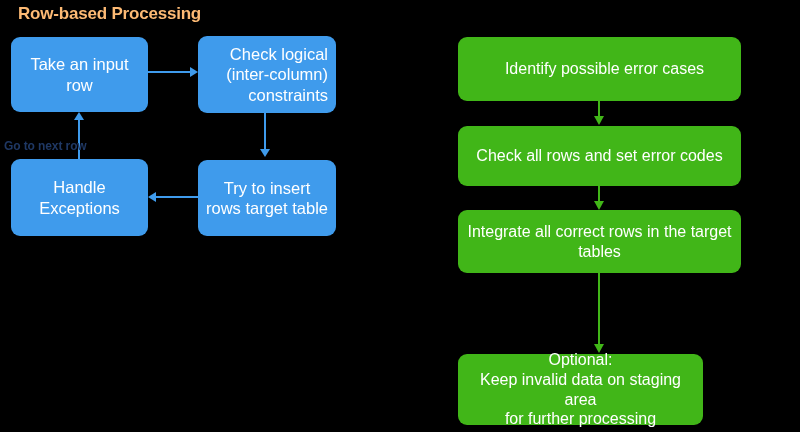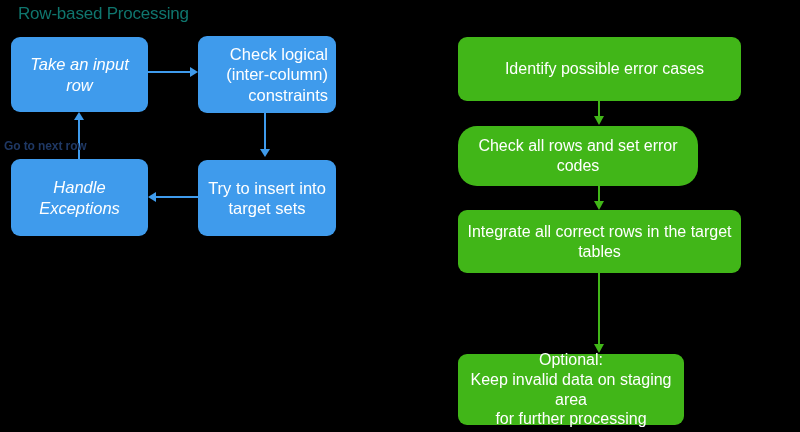--- a/index.html
+++ b/index.html
@@ -17,23 +17,23 @@
   .canvas {
     position: relative;
     width: 800px;
     height: 432px;
     background: #000000;
   }
 
   
   .panel-title {
     position: absolute;
-    color: #0f766e;
+    color: #fdba74;
     font-family: "Liberation Sans", sans-serif;
-    font-weight: normal;
+    font-weight: bold;
     font-size: 17px;
     letter-spacing: -0.2px;
     white-space: nowrap;
   }
   #title-left  { left: 18px; top: 4px; }
   #title-right { left: 450px; top: 4px; font-size: 16.5px; }
 
   
   .node {
     position: absolute;
@@ -45,30 +45,30 @@
     border-radius: 9px;
     box-sizing: border-box;
     padding: 2px 8px;
     line-height: 1.22;
     font-family: "Liberation Sans", sans-serif;
   }
   .node-blue  { background: #3f9bec; font-size: 16.5px; }
   .node-green { background: #41b618; font-size: 16px; }
 
   
-  #node-take-input   { left: 11px;  top: 37px;  width: 137px; height: 75px; font-style: italic; }
+  #node-take-input   { left: 11px;  top: 37px;  width: 137px; height: 75px; }
   #node-check-logic  { left: 198px; top: 36px;  width: 138px; height: 77px; text-align: right; }
   #node-try-insert   { left: 198px; top: 160px; width: 138px; height: 76px; }
-  #node-handle-exc   { left: 11px;  top: 159px; width: 137px; height: 77px; font-style: italic; }
+  #node-handle-exc   { left: 11px;  top: 159px; width: 137px; height: 77px; }
 
   
   #node-identify     { left: 458px; top: 37px;  width: 283px; height: 64px; padding-left: 18px; }
-  #node-check-rows   { left: 458px; top: 126px; width: 240px; height: 60px; border-radius: 19px; }
+  #node-check-rows   { left: 458px; top: 126px; width: 283px; height: 60px; }
   #node-integrate    { left: 458px; top: 210px; width: 283px; height: 63px; }
-  #node-optional     { left: 458px; top: 354px; width: 226px; height: 71px; }
+  #node-optional     { left: 458px; top: 354px; width: 245px; height: 71px; }
 
   
   .conn {
     position: absolute;
   }
   .line-h { height: 2px; }
   .line-v { width: 2px; }
   .blue-line  { background: #3f9bec; }
   .green-line { background: #41b618; }
 
@@ -141,21 +141,21 @@
 <body>
 
 <div class="canvas">
 
   <div class="panel-title" id="title-left">Row-based Processing</div>
 
   <div class="node node-blue" id="node-take-input">Take an input row</div>
 
   <div class="node node-blue" id="node-check-logic">Check logical (inter-column) constraints</div>
 
-  <div class="node node-blue" id="node-try-insert">Try to insert into target sets</div>
+  <div class="node node-blue" id="node-try-insert">Try to insert rows target table</div>
 
   <div class="node node-blue" id="node-handle-exc">Handle Exceptions</div>
 
   <div class="conn line-h blue-line" id="conn-take-to-check"></div>
   <div class="arrowhead arrow-right-blue" id="head-take-to-check"></div>
 
   <div class="conn line-v blue-line" id="conn-check-to-insert"></div>
   <div class="arrowhead arrow-down-blue" id="head-check-to-insert"></div>
 
   <div class="conn line-h blue-line" id="conn-insert-to-handle"></div>

